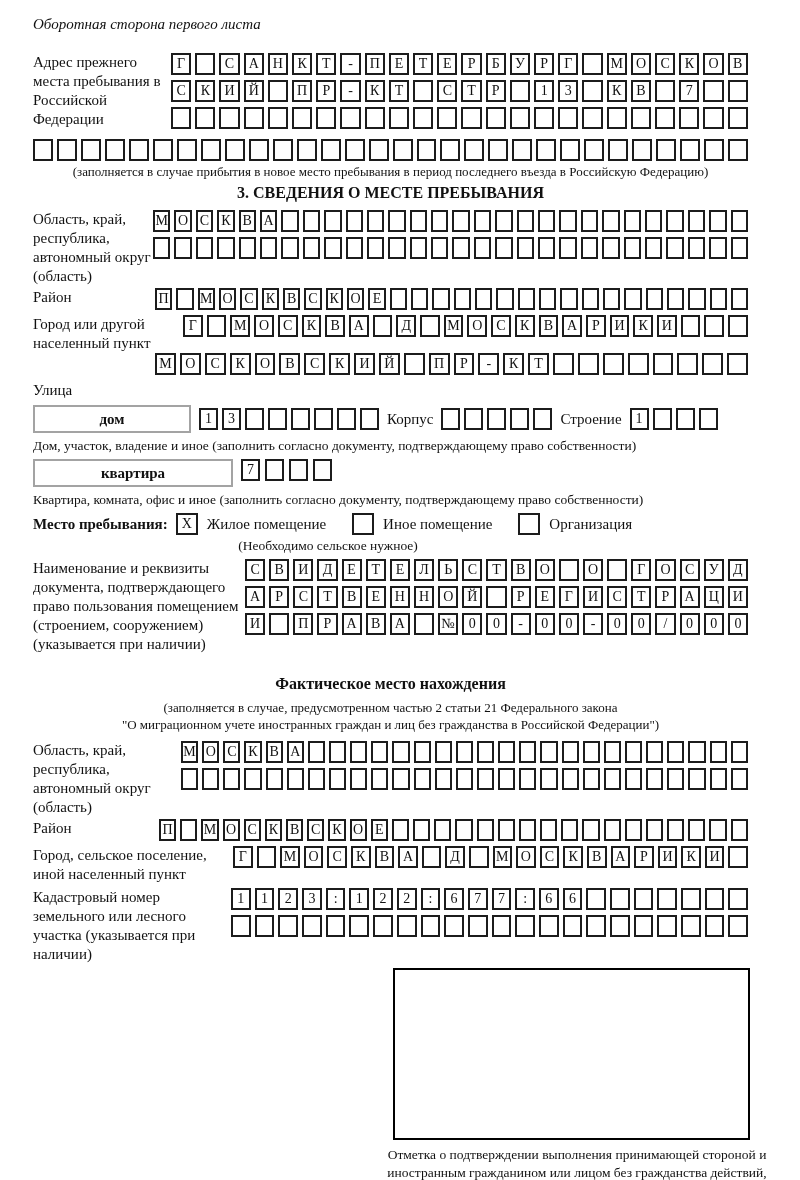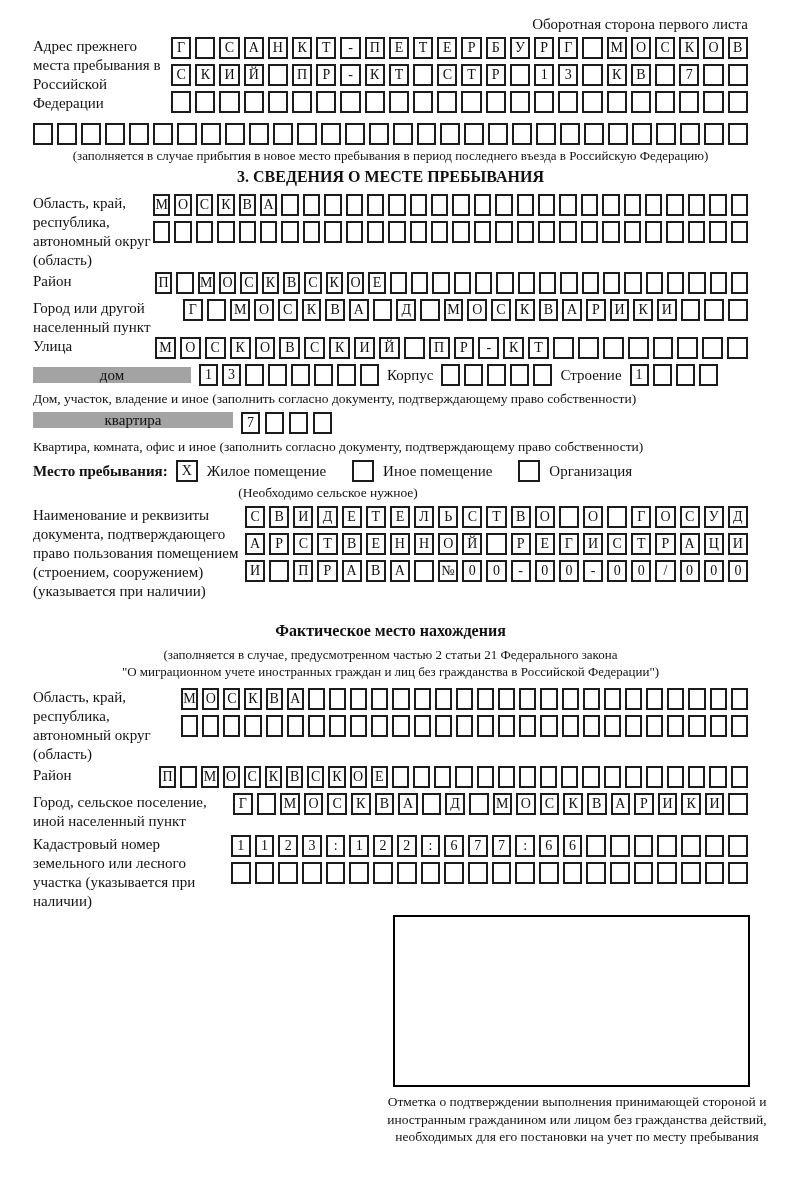--- a/index.html
+++ b/index.html
@@ -4,44 +4,44 @@
 <style>
   * { margin:0; padding:0; box-sizing:border-box; }
   html,body { background:#ffffff; }
   body {
     width:800px; height:1180px; overflow:hidden;
     color:#111;
     font-family:"Liberation Serif","DejaVu Serif",serif;
   }
   .content { padding:16px 52px 0 33px; }
 
-  .hdr-note { text-align:right; font-size:15px; margin-bottom:4px; }
+  .hdr-note { text-align:left; font-size:15px; margin-bottom:20px;font-style:italic; }
 
   .frow { display:flex; align-items:flex-start; margin-bottom:5px; }
   .flabel { font-size:15px; line-height:19px; flex-shrink:0; }
   .cellcol { flex:1; min-width:0; }
   .cellcol .cells { margin-bottom:5px; }
   .cells { display:flex; flex:1; gap:4px; min-width:0; }
   .cells-fixed { display:flex; gap:4px; }
   .cell {
     flex:1 1 0; min-width:0; height:22px;
     border:2px solid #1c1c1c; background:#fff;
     display:flex; align-items:center; justify-content:center;
     font-size:14px; line-height:1;
   }
   .cells-fixed .cell { flex:0 0 19px; width:19px; }
 
   .caption-c { font-size:13px; text-align:center; margin:0 0 4px 0; }
   .caption-l { font-size:13.5px; text-align:left; margin:0 0 5px 0; }
   .sect-title { text-align:center; font-weight:bold; font-size:16px; margin:2px 0 8px 0; }
 
   .widebox {
-    border:8px solid #a3a3a3; height:14px;
+    border:2px solid #a3a3a3; height:28px;
     display:flex; align-items:center; justify-content:center;
-    font-size:15px; flex-shrink:0;
+    font-size:15px; flex-shrink:0;font-weight:bold;
   }
   .house-row { display:flex; align-items:center; margin:2px 0 5px 0; }
   .house-box { width:158px; margin-right:8px; }
   .inline-lbl { font-size:15px; margin:0 8px; white-space:nowrap; }
   .apt-row { display:flex; align-items:flex-start; margin:4px 0 5px 0; }
   .apt-box { width:200px; margin-right:8px; }
 
   .stay-row { display:flex; align-items:center; font-size:15px; margin:3px 0 3px 0; }
   .chk {
     width:22px; height:22px; border:2px solid #1c1c1c;
@@ -62,21 +62,21 @@
   }
   .stamp-note {
     width:452px; margin:6px 0 0 318px;
     font-size:13.5px; line-height:17.5px; text-align:center;
   }
 
   .lbl-top { width:138px; }
   .lbl-s2reg { width:120px; }
   .lbl-s2dist { width:122px; }
   .lbl-s2city { width:150px; }
-  .lbl-s2street { width:122px; }
+  .lbl-s2street { width:122px;margin-top:28px; }
   .lbl-freg { width:148px; }
   .lbl-fdist { width:126px; }
   .lbl-fcity { width:200px; }
   .lbl-kad { width:198px; }
 </style>
 </head>
 <body>
 
 <div class="content">
 

